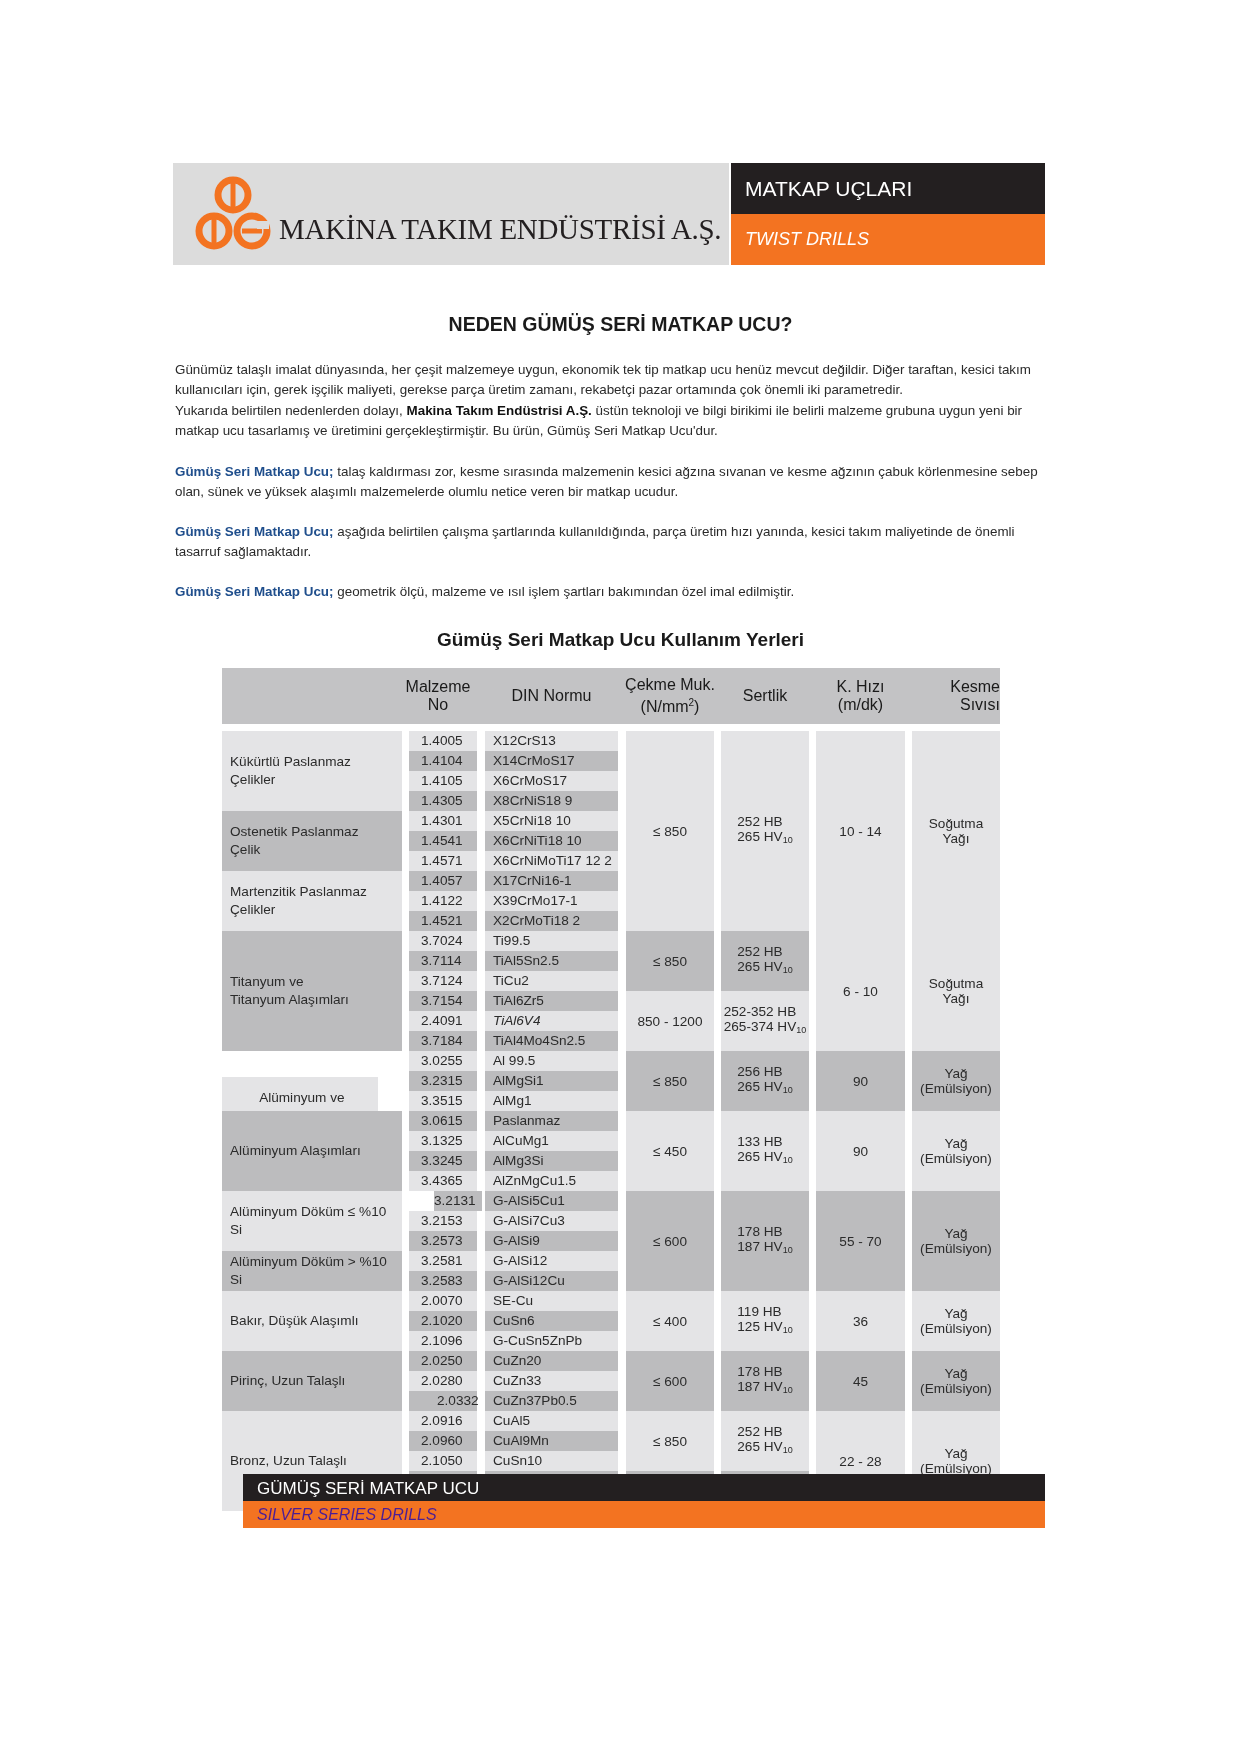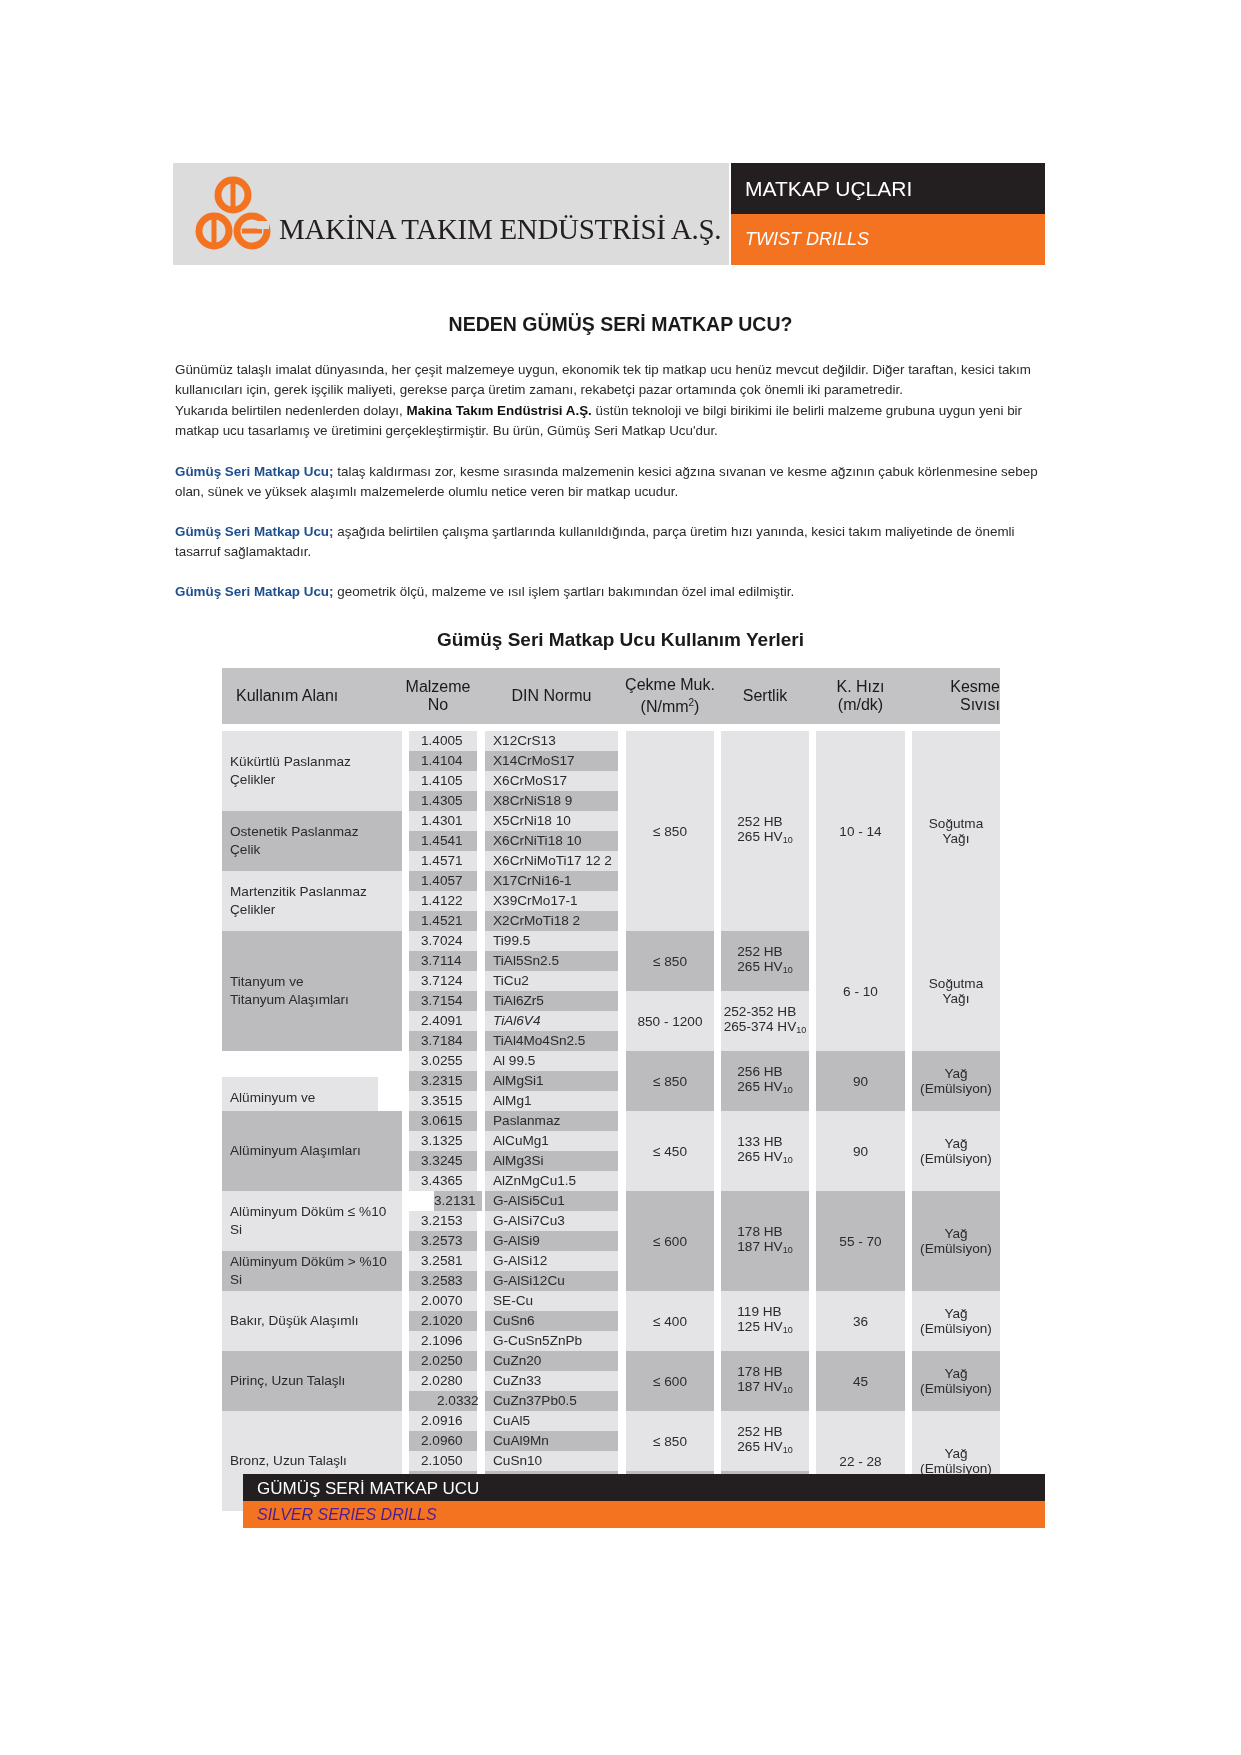--- a/index.html
+++ b/index.html
@@ -96,21 +96,20 @@
   <span>aşağıda belirtilen çalışma şartlarında kullanıldığında, parça üretim hızı yanında, kesici takım maliyetinde de önemli tasarruf sağlamaktadır.</span>
 </div>
 <div class="para p4">
   <span class="blue">Gümüş Seri Matkap Ucu;</span>
   <span>geometrik ölçü, malzeme ve ısıl işlem şartları bakımından özel imal edilmiştir.</span>
 </div>
 
 <div class="subtitle">Gümüş Seri Matkap Ucu Kullanım Yerleri</div>
 
 <div class="thead">
-  <div class="th" style="left:0;width:160px;justify-content:flex-start;padding-left:14px;">Kullanım Alanı</div>
   <div class="th" style="left:175px;width:82px;">
     <div><span>Malzeme</span><br><span>No</span></div>
   </div>
   <div class="th" style="left:263px;width:133px;">DIN Normu</div>
   <div class="th" style="left:398px;width:100px;">
     <div><span>Çekme Muk.</span><br><span>(N/mm</span><sup>2</sup><span>)</span></div>
   </div>
   <div class="th" style="left:499px;width:88px;">Sertlik</div>
   <div class="th" style="left:594px;width:89px;">
     <div><span>K. Hızı</span><br><span>(m/dk)</span></div>
@@ -126,21 +125,21 @@
     </div>
     <div class="cell dark left" style="left: 222px; width: 180px; top: 811px; height: 60px;">
       <div><span>Ostenetik Paslanmaz</span><br><span>Çelik</span></div>
     </div>
     <div class="cell light left" style="left: 222px; width: 180px; top: 871px; height: 60px;">
       <div><span>Martenzitik Paslanmaz</span><br><span>Çelikler</span></div>
     </div>
     <div class="cell dark left" style="left: 222px; width: 180px; top: 931px; height: 120px;">
       <div><span>Titanyum ve</span><br><span>Titanyum Alaşımları</span></div>
     </div>
-    <div class="cell light left" style="left: 222px; width: 156px; top: 1077px; height: 60px;">
+    <div class="cell light left" style="left: 222px; width: 156px; top: 1077px; height: 60px; justify-content: flex-end;">
       <div><span>Alüminyum ve</span><br><span>Titanyum Alaşımları</span></div>
     </div>
     <div class="cell dark left" style="left: 222px; width: 180px; top: 1111px; height: 80px;">
       <div><span>Alüminyum Alaşımları</span></div>
     </div>
     <div class="cell light left" style="left: 222px; width: 180px; top: 1191px; height: 60px;">
       <div><span>Alüminyum Döküm ≤ %10 Si</span></div>
     </div>
     <div class="cell dark left" style="left: 222px; width: 180px; top: 1251px; height: 40px;">
       <div><span>Alüminyum Döküm &gt; %10 Si</span></div>

